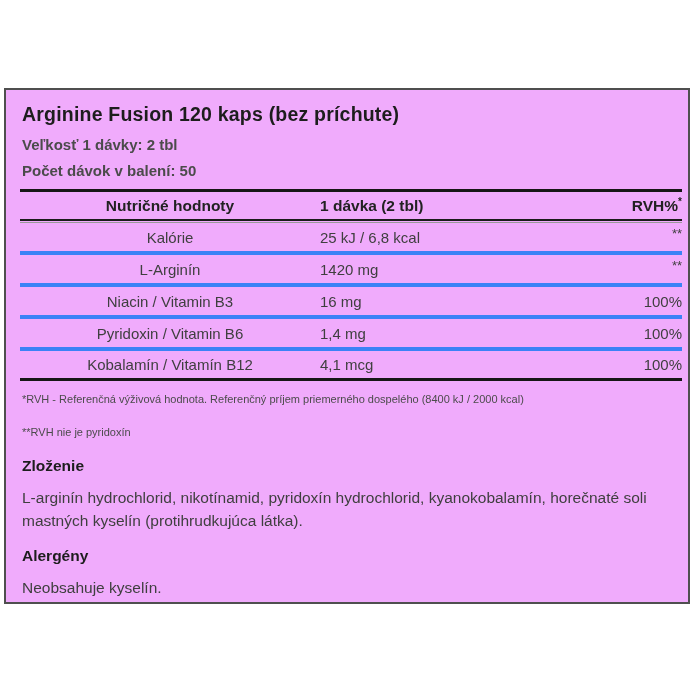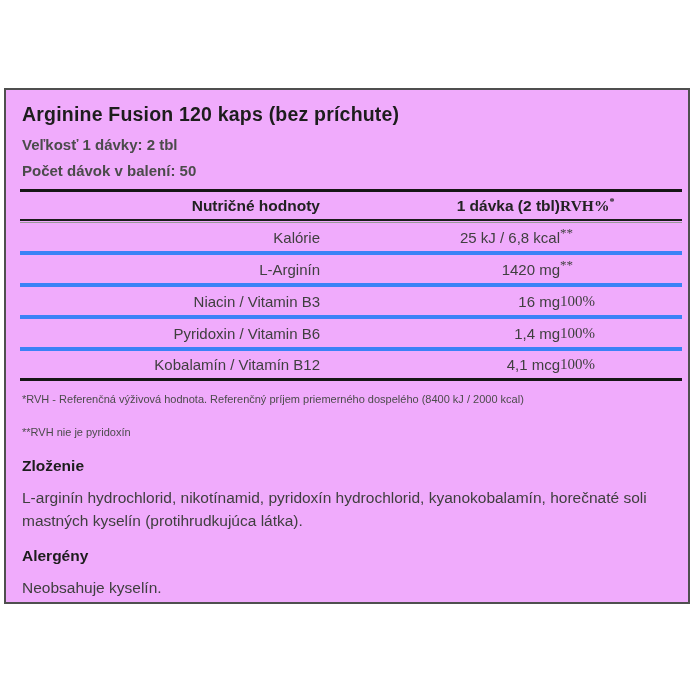--- a/index.html
+++ b/index.html
@@ -34,23 +34,23 @@
   .rule-double .d2{height:1px;background:#9a9a9a;margin-top:1px;}
   .trow{
     display:flex;align-items:center;height:28px;
   }
   .thead{height:27px;font-weight:bold;color:#222222;font-size:15.5px;}
   .tbody-row{
     font-size:15px;color:#3f3f3f;
     border-bottom:4px solid #3b82f6;height:28px;
   }
   .tbody-row.last{border-bottom:none;height:27px;}
-  .col-name{width:300px;flex:0 0 auto;text-align:right;white-space:nowrap;}
-  .col-amount{flex:1;text-align:right;white-space:nowrap;}
-  .col-rvh{width:122px;flex:0 0 auto;text-align:left;white-space:nowrap;font-family:Liberation Serif, serif;}
+  .col-name{width:300px;flex:0 0 auto;text-align:center;white-space:nowrap;}
+  .col-amount{flex:1;text-align:left;white-space:nowrap;}
+  .col-rvh{width:122px;flex:0 0 auto;text-align:right;white-space:nowrap;}
   .col-rvh.raised{font-size:13px;position:relative;top:-4px;}
   .hdr-sup{font-size:10px;vertical-align:super;}
   .footnote{
     margin:8px 0 0 2px;
     font-size:11px;color:#4b4b4b;line-height:20px;
     max-width:600px;
   }
   .footnote.second{margin-top:13px;}
   .section-heading{
     margin:15px 0 0 2px;

